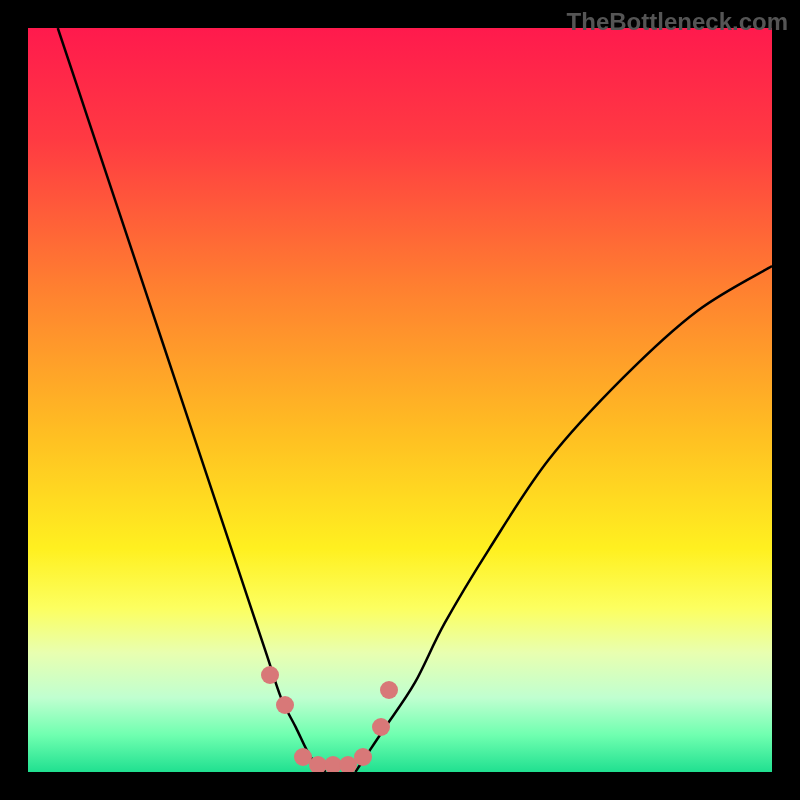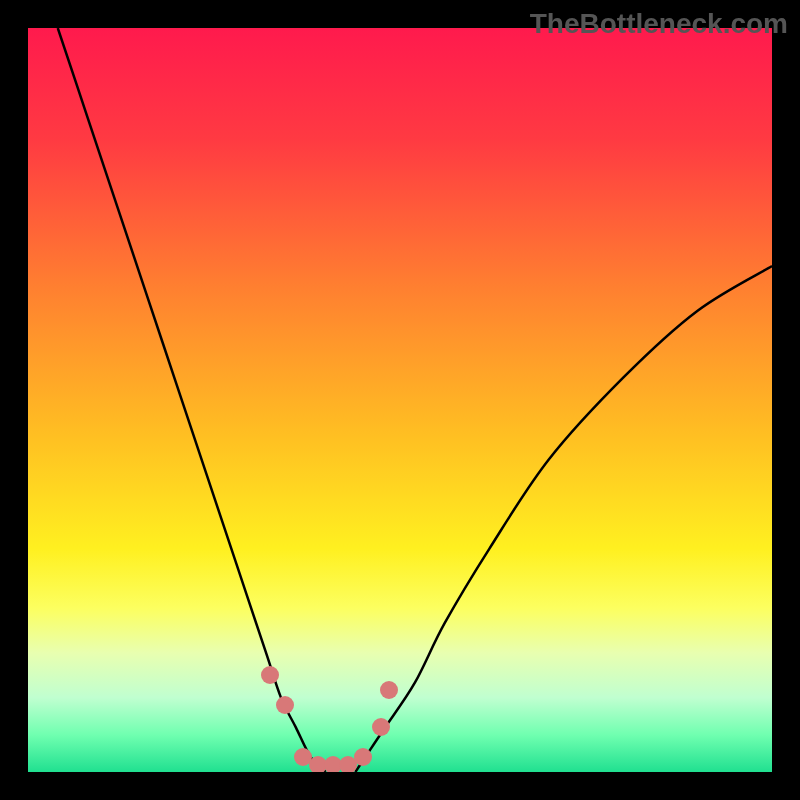--- a/index.html
+++ b/index.html
@@ -12,21 +12,21 @@
       height: 800px;
       background: #000;
       position: relative;
       font-family: Arial, sans-serif;
     }
     .watermark {
       position: absolute;
       top: 8px;
       right: 12px;
       color: #555;
-      font-size: 28px;
+      font-size: 24px;
       font-weight: bold;
       z-index: 10;
     }
     .chart-area {
       position: absolute;
       top: 28px;
       left: 28px;
       width: 744px;
       height: 744px;
       overflow: hidden;

